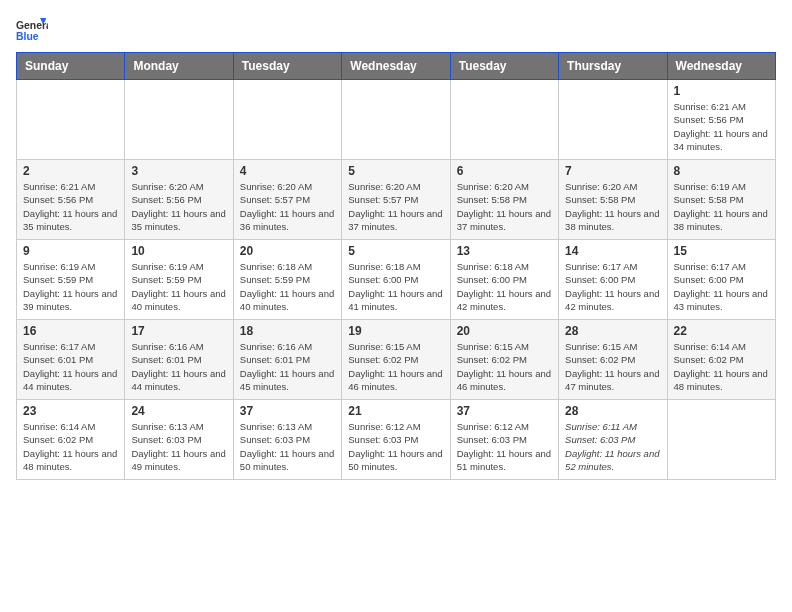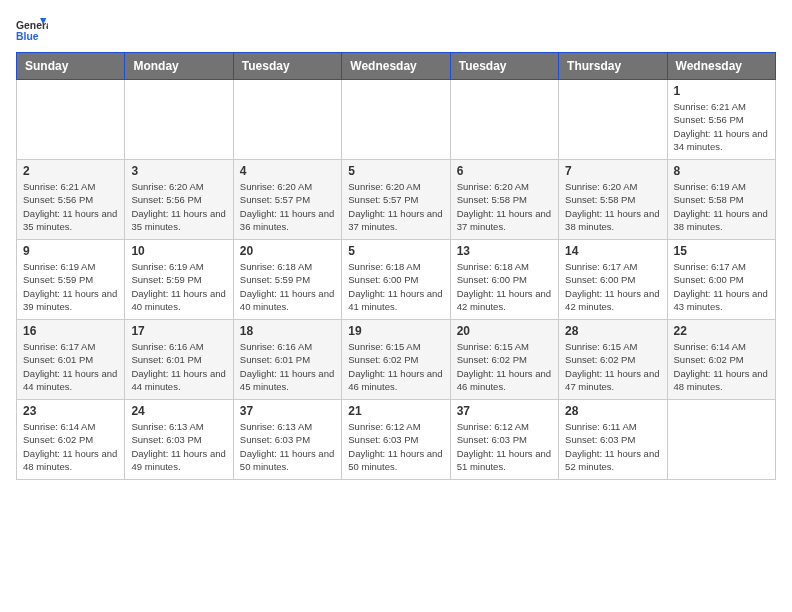--- a/index.html
+++ b/index.html
@@ -277,20 +277,20 @@
 Daylight: 11 hours and 50 minutes.</div>
         </td>
         <td>
           <div class="day-number">37</div>
           <div class="day-info" style="white-space: pre-line;">Sunrise: 6:12 AM
 Sunset: 6:03 PM
 Daylight: 11 hours and 51 minutes.</div>
         </td>
         <td>
           <div class="day-number">28</div>
-          <div class="day-info" style="white-space: pre-line;">Sunrise: 6:11 AM
+          <div class="day-info" style="white-space: pre-line; font-style: italic;">Sunrise: 6:11 AM
 Sunset: 6:03 PM
 Daylight: 11 hours and 52 minutes.</div>
         </td>
         <td></td>
       </tr>
     </tbody>
 </table>
 
 </body></html>

